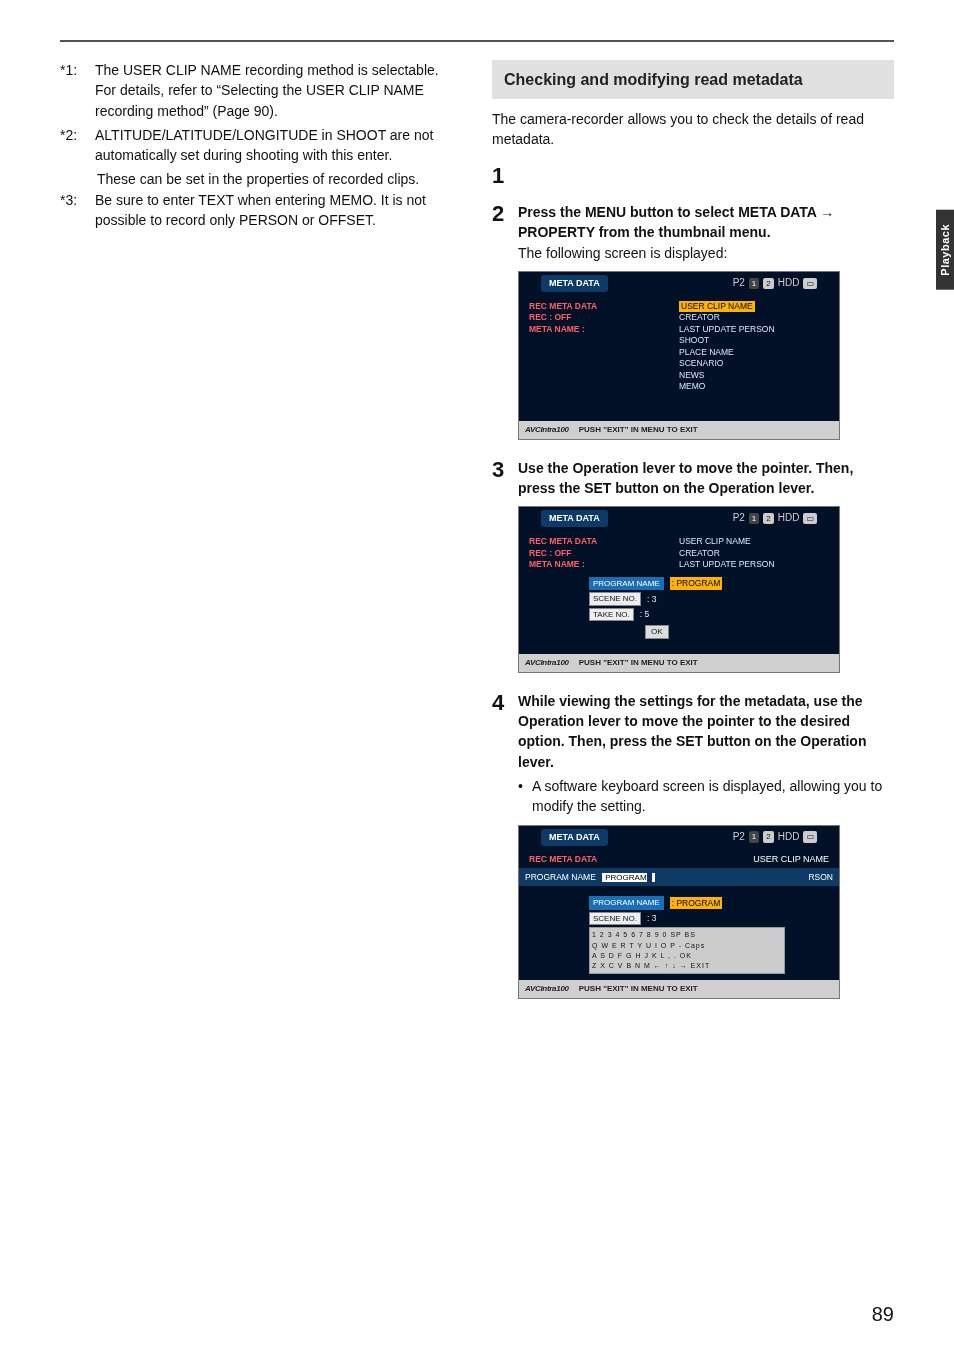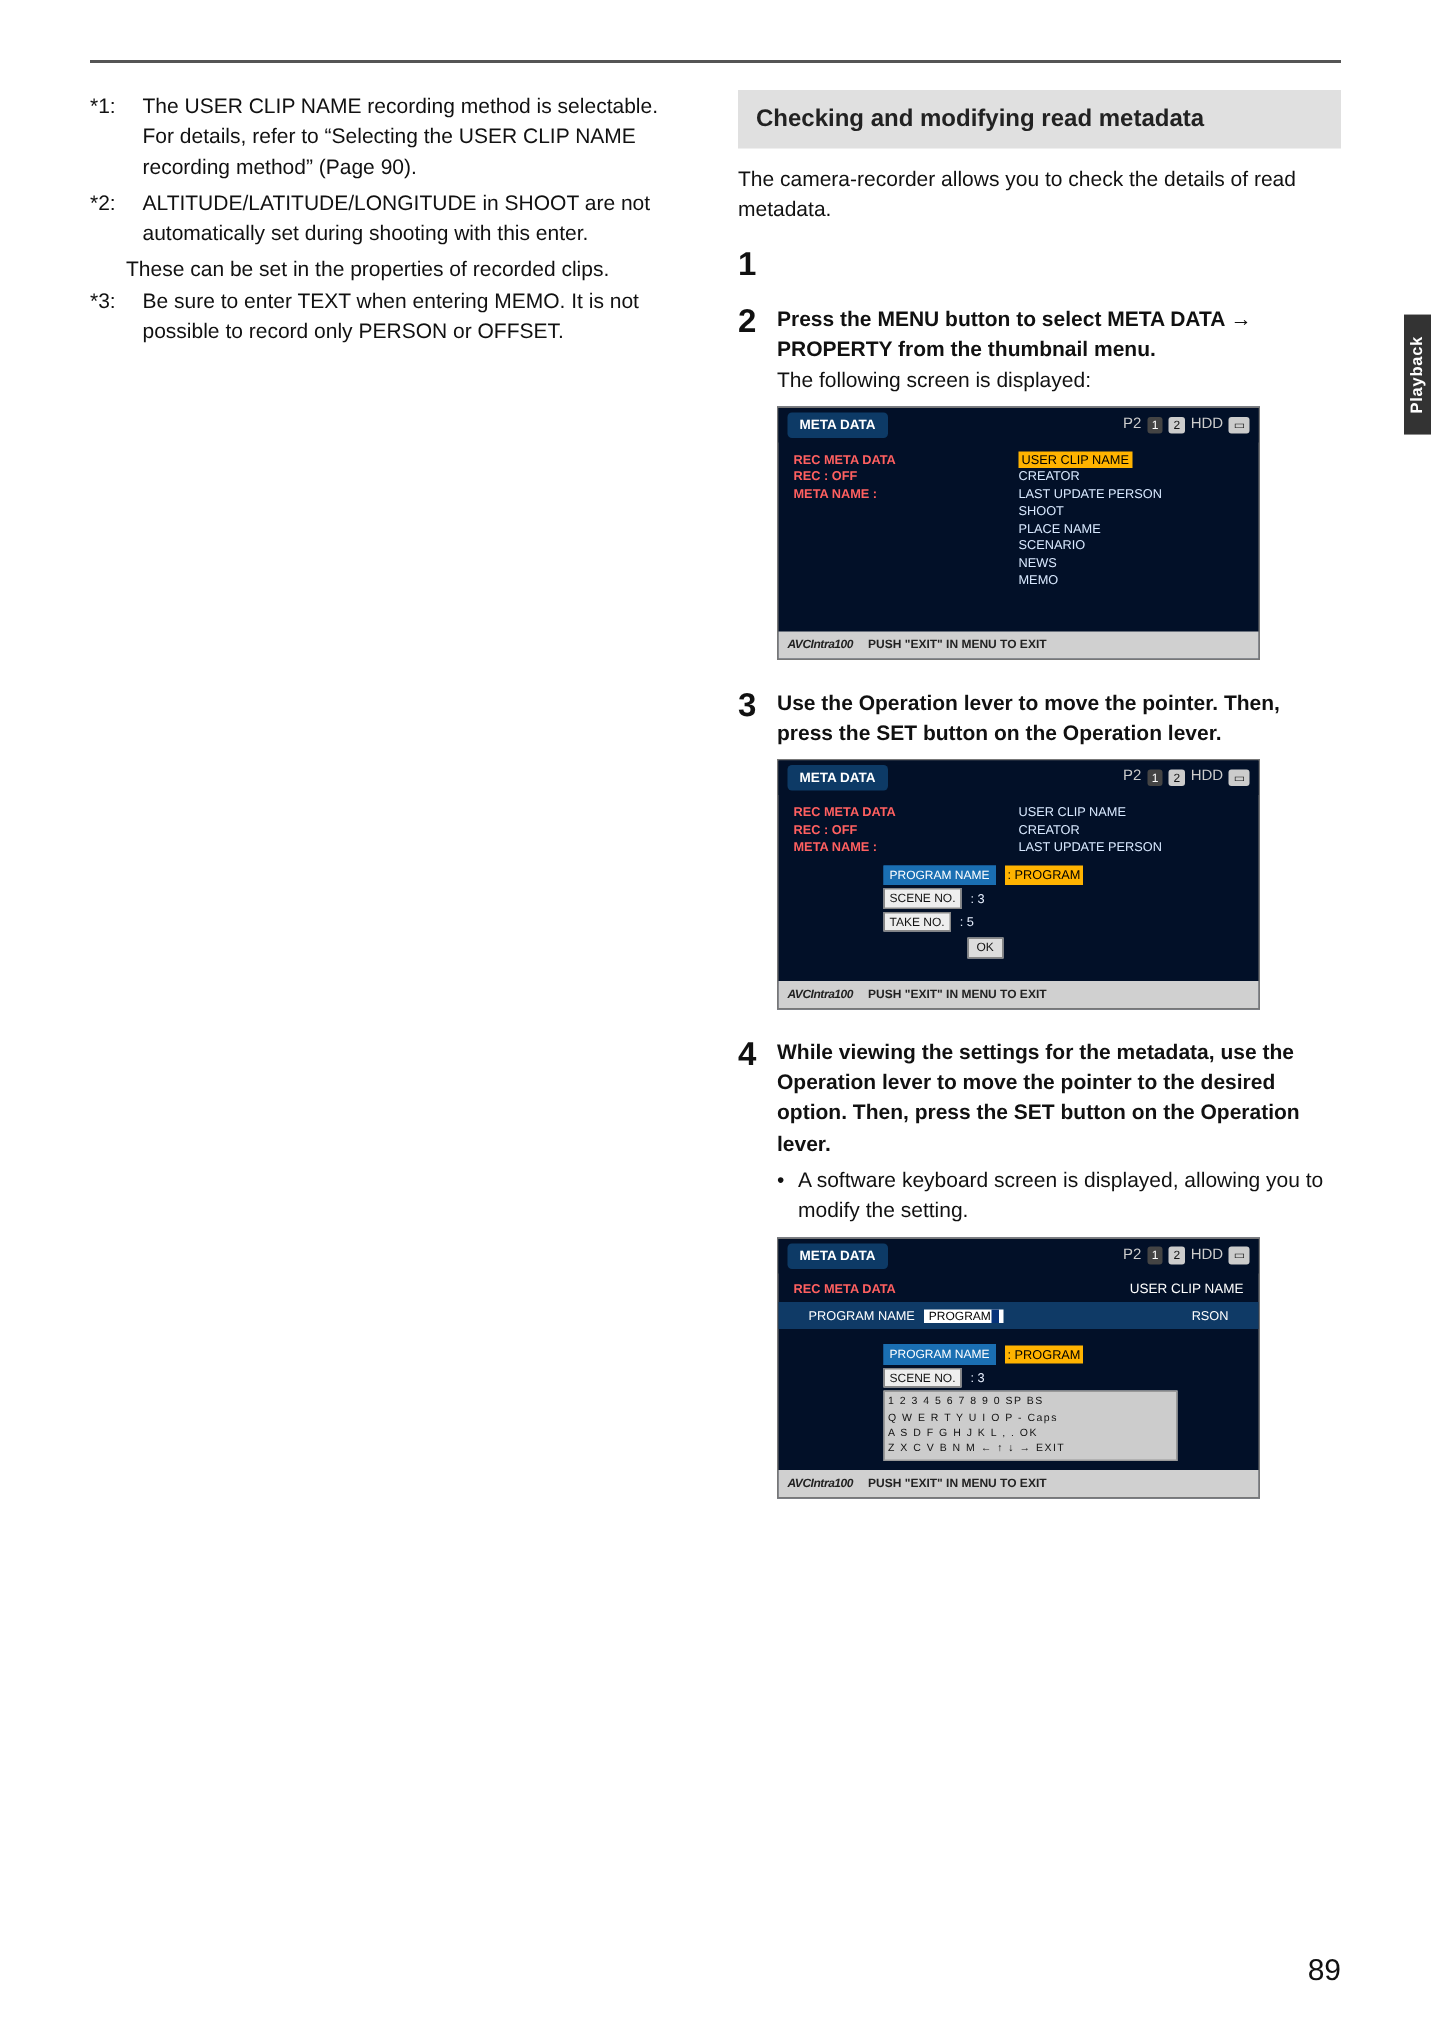--- a/index.html
+++ b/index.html
@@ -4,32 +4,32 @@
 <style>
   html,body{margin:0;padding:0;background:#fff;font-family:Arial,Helvetica,sans-serif;color:#111}
   .page{width:954px;height:1354px;position:relative;box-sizing:border-box;padding:40px 60px 40px 60px}
   .hr-top{border-top:2px solid #555;margin:0 0 18px 0}
   .cols{display:flex;gap:30px}
   .col{flex:1;box-sizing:border-box;font-size:14px;line-height:1.45}
   
   .note-row{display:flex;margin-bottom:4px}
   .note-key{width:35px;flex:none}
   .note-body{flex:1}
-  .note-indent{margin-left:24px}
+  .note-indent{margin-left:37px}
   
   .section-head{background:#e0e0e0;padding:8px 12px;font-weight:bold;font-size:16px;color:#222;margin-bottom:10px}
   .step{display:flex;margin-top:14px}
   .step-num{font-weight:bold;font-size:22px;width:26px;flex:none;line-height:1.1}
   .step-body{flex:1;font-size:14px;line-height:1.45}
   .step-head{font-weight:bold}
   .bullet-row{display:flex;margin-top:4px}
   .bullet-dot{width:14px;flex:none}
   
   .shot{width:320px;margin:8px 0 4px 0;border:1px solid #777;background:#021028;color:#fff;font-family:Arial,sans-serif;font-size:9px}
-  .shot-top{display:flex;align-items:center;justify-content:space-between;padding:3px 6px;background:#021028}
+  .shot-top{display:flex;align-items:center;justify-content:space-between;padding:3px 22px;background:#021028}
   .shot-top-label{background:#0d3a66;color:#fff;padding:2px 8px;border-radius:3px;font-weight:bold;font-size:9px}
   .shot-top-right{display:flex;gap:4px;align-items:center}
   .badge{background:#ccc;color:#111;font-size:8px;padding:0 3px;border-radius:2px}
   .badge-dark{background:#444;color:#fff}
   .hdd{color:#ccc;font-size:10px}
   .shot-body{display:flex;padding:6px 10px 10px 10px;min-height:110px}
   .shot-left{flex:1;color:#b9d8ff}
   .shot-left-red{color:#ff6060;font-weight:bold;font-size:8.5px;line-height:1.35}
   .shot-right{flex:1}
   .shot-right .line{color:#d9e9ff;font-size:8.5px;line-height:1.35}
@@ -37,21 +37,21 @@
   .prop-grid{margin-top:6px}
   .prop-row{display:flex;align-items:center;margin-bottom:2px}
   .prop-label{background:#eee;color:#111;border:1px solid #888;font-size:8px;padding:0 3px;margin-right:6px}
   .prop-label.active{background:#1a6fb3;color:#fff;border-color:#1a6fb3}
   .prop-val{color:#e8f0ff;font-size:8.5px}
   .ok-btn{background:#ddd;color:#111;border:1px solid #888;font-size:8px;padding:0 5px;display:inline-block;margin-top:2px;margin-left:56px}
   .shot-foot{display:flex;align-items:center;gap:10px;padding:3px 6px;background:#d0d0d0;color:#222}
   .brand{font-style:italic;font-weight:bold;font-size:8px;letter-spacing:-0.3px}
   .foot-txt{font-size:8px;font-weight:bold}
   
-  .edit-bar{background:#0f3a66;color:#fff;font-size:8.5px;padding:3px 20px;display:flex;justify-content:space-between;align-items:center}
+  .edit-bar{background:#0f3a66;color:#fff;font-size:8.5px;padding:3px 6px;display:flex;justify-content:space-between;align-items:center}
   .edit-field{background:#fff;color:#000;padding:0 3px;font-size:8px;margin-left:4px;flex:1;max-width:120px;position:relative}
   .cursor{display:inline-block;width:5px;height:9px;background:#06327a;vertical-align:middle}
   .kbd{background:#ccc;color:#111;margin:2px 0 0 0;padding:2px;border:1px solid #999}
   
   .side-tab{position:absolute;right:0;top:210px;background:#333;color:#fff;font-size:11px;font-weight:bold;padding:14px 3px;writing-mode:vertical-rl;transform:rotate(180deg);letter-spacing:0.5px}
   .page-num{position:absolute;right:60px;bottom:28px;font-size:20px}
 </style>
 </head>
 <body>
 

